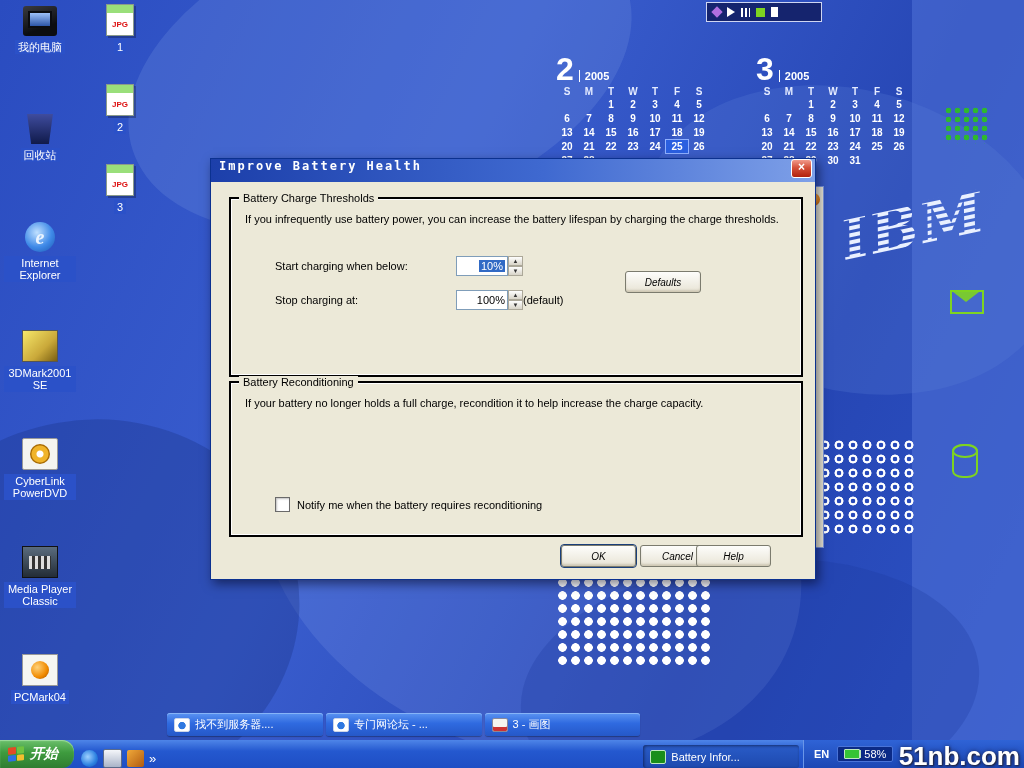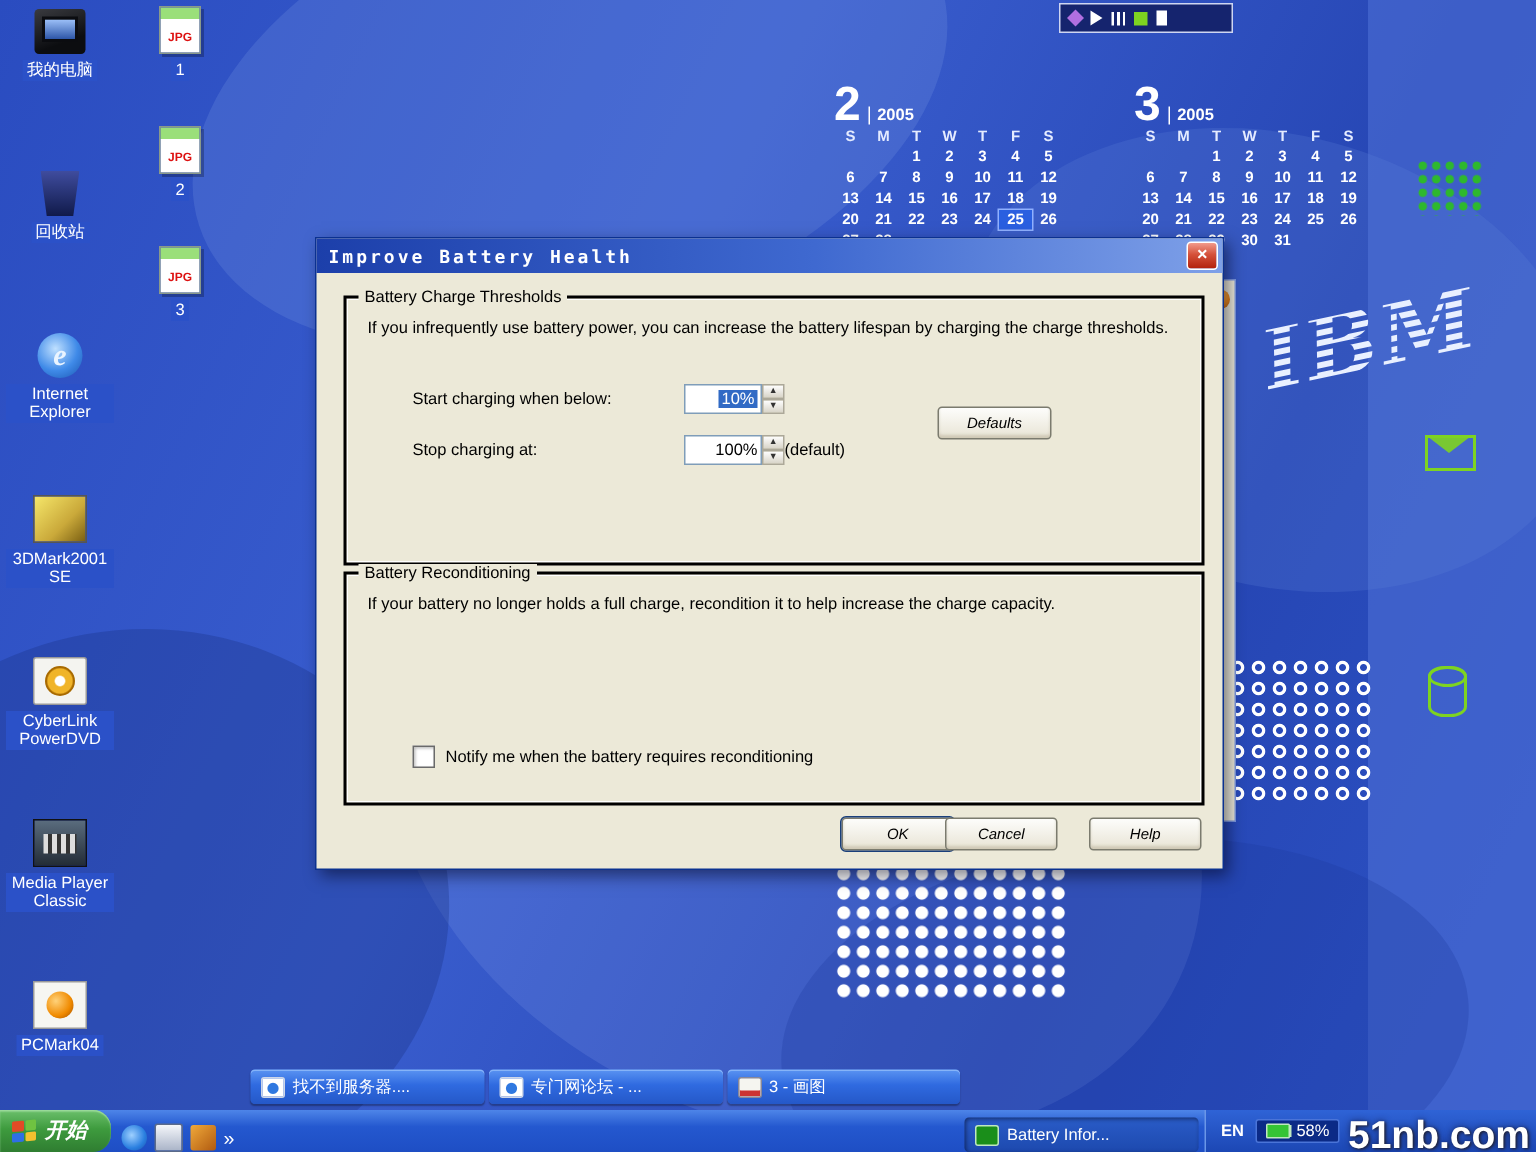--- a/index.html
+++ b/index.html
@@ -96,21 +96,21 @@
   .bgwin{position:absolute;left:230px;top:186px;width:592px;height:360px;background:#ece9d8;
     border:1px solid #7a96df;z-index:5;}
   .bgwin .orange{position:absolute;right:3px;top:6px;width:13px;height:13px;border-radius:50%;
     background:radial-gradient(circle at 35% 30%,#ffcf7a,#f08c1c 60%,#b35607);}
 
   
   .dialog{position:absolute;left:210px;top:158px;width:604px;height:420px;background:#ece9d8;
     border:1px solid #0b3190;box-shadow:3px 4px 10px rgba(0,0,20,.5);z-index:10;font-size:11px;color:#000;}
   .titlebar{position:absolute;left:0;top:0;right:0;height:23px;
     background:linear-gradient(90deg,#1c3faa 0%,#3f69d0 55%,#7ea0e8 100%);
-    display:flex;align-items:center;padding:0 3px;}
+    display:flex;align-items:flex-start;padding:0 3px;}
   .title{color:#fff;font:bold 12px "DejaVu Sans Mono",monospace;letter-spacing:2px;padding-left:5px;}
   .close{margin-left:auto;width:19px;height:17px;border-radius:3px;border:1px solid #fff;
     background:linear-gradient(#f19a8b,#d5513a 45%,#b2210c);color:#fff;
     font:bold 12px/15px "Liberation Sans",sans-serif;text-align:center;cursor:pointer;}
 
   .group{position:absolute;left:18px;border:2px solid #000000;box-shadow:inset 0 0 0 1px #fff;
     background:transparent;}
   .g1{top:38px;width:570px;height:176px;}
   .g2{top:222px;width:570px;height:152px;}
   .legend{position:absolute;top:-7px;left:8px;background:#ece9d8;padding:0 4px;font-size:11px;}
@@ -130,22 +130,22 @@
   .btn{background:linear-gradient(#fdfdfb,#e8e4d5);border:1px solid #7b7b6e;border-radius:3px;
     font-size:10px;color:#000;cursor:pointer;box-shadow:inset 0 -2px 2px rgba(160,150,120,.35);font-style:italic;}
   .defaults-btn{position:absolute;left:394px;top:72px;width:76px;height:22px;}
   .recond-btn{position:absolute;left:254px;top:70px;width:204px;height:22px;}
   .cbrow{position:absolute;left:44px;display:flex;align-items:center;gap:7px;}
   .cb1{top:132px;} .cb2{top:114px;}
   .cbox{width:13px;height:13px;background:#fff;border:1px solid #6a6a6a;
     box-shadow:inset 1px 1px 2px rgba(0,0,0,.25);flex:0 0 auto;cursor:pointer;}
   .dlg-buttons{position:absolute;left:0;top:386px;width:100%;height:24px;}
   .ok-btn{position:absolute;left:350px;width:75px;height:22px;outline:1px solid #1a3f7a;}
-  .cancel-btn{position:absolute;left:419px;width:75px;height:22px;}
-  .help-btn{position:absolute;left:515px;width:75px;height:22px;}
+  .cancel-btn{position:absolute;left:429px;width:75px;height:22px;}
+  .help-btn{position:absolute;left:485px;width:75px;height:22px;}
 
   
   .taskbar{position:absolute;left:0;bottom:0;width:1024px;height:28px;z-index:50;
     background:linear-gradient(#4e85e8,#2458cf 40%,#1e4ec4);display:flex;align-items:flex-end;}
   .start{height:28px;padding:0 16px 0 8px;border-radius:0 12px 12px 0;display:flex;align-items:center;gap:6px;
     background:linear-gradient(#6cc06c,#3e9b3e 45%,#2f7d31);box-shadow:inset 0 1px 1px #9fdc9f;
     color:#fff;font:bold italic 14px "Liberation Sans",sans-serif;cursor:pointer;flex:0 0 auto;}
   .flag{width:16px;height:14px;display:grid;grid-template:1fr 1fr/1fr 1fr;gap:1px;transform:skewY(-6deg);}
   .flag span{border-radius:1px;}
   .f1{background:#e24b26;} .f2{background:#6fc341;} .f3{background:#2f6fe4;} .f4{background:#f3c02f;}

